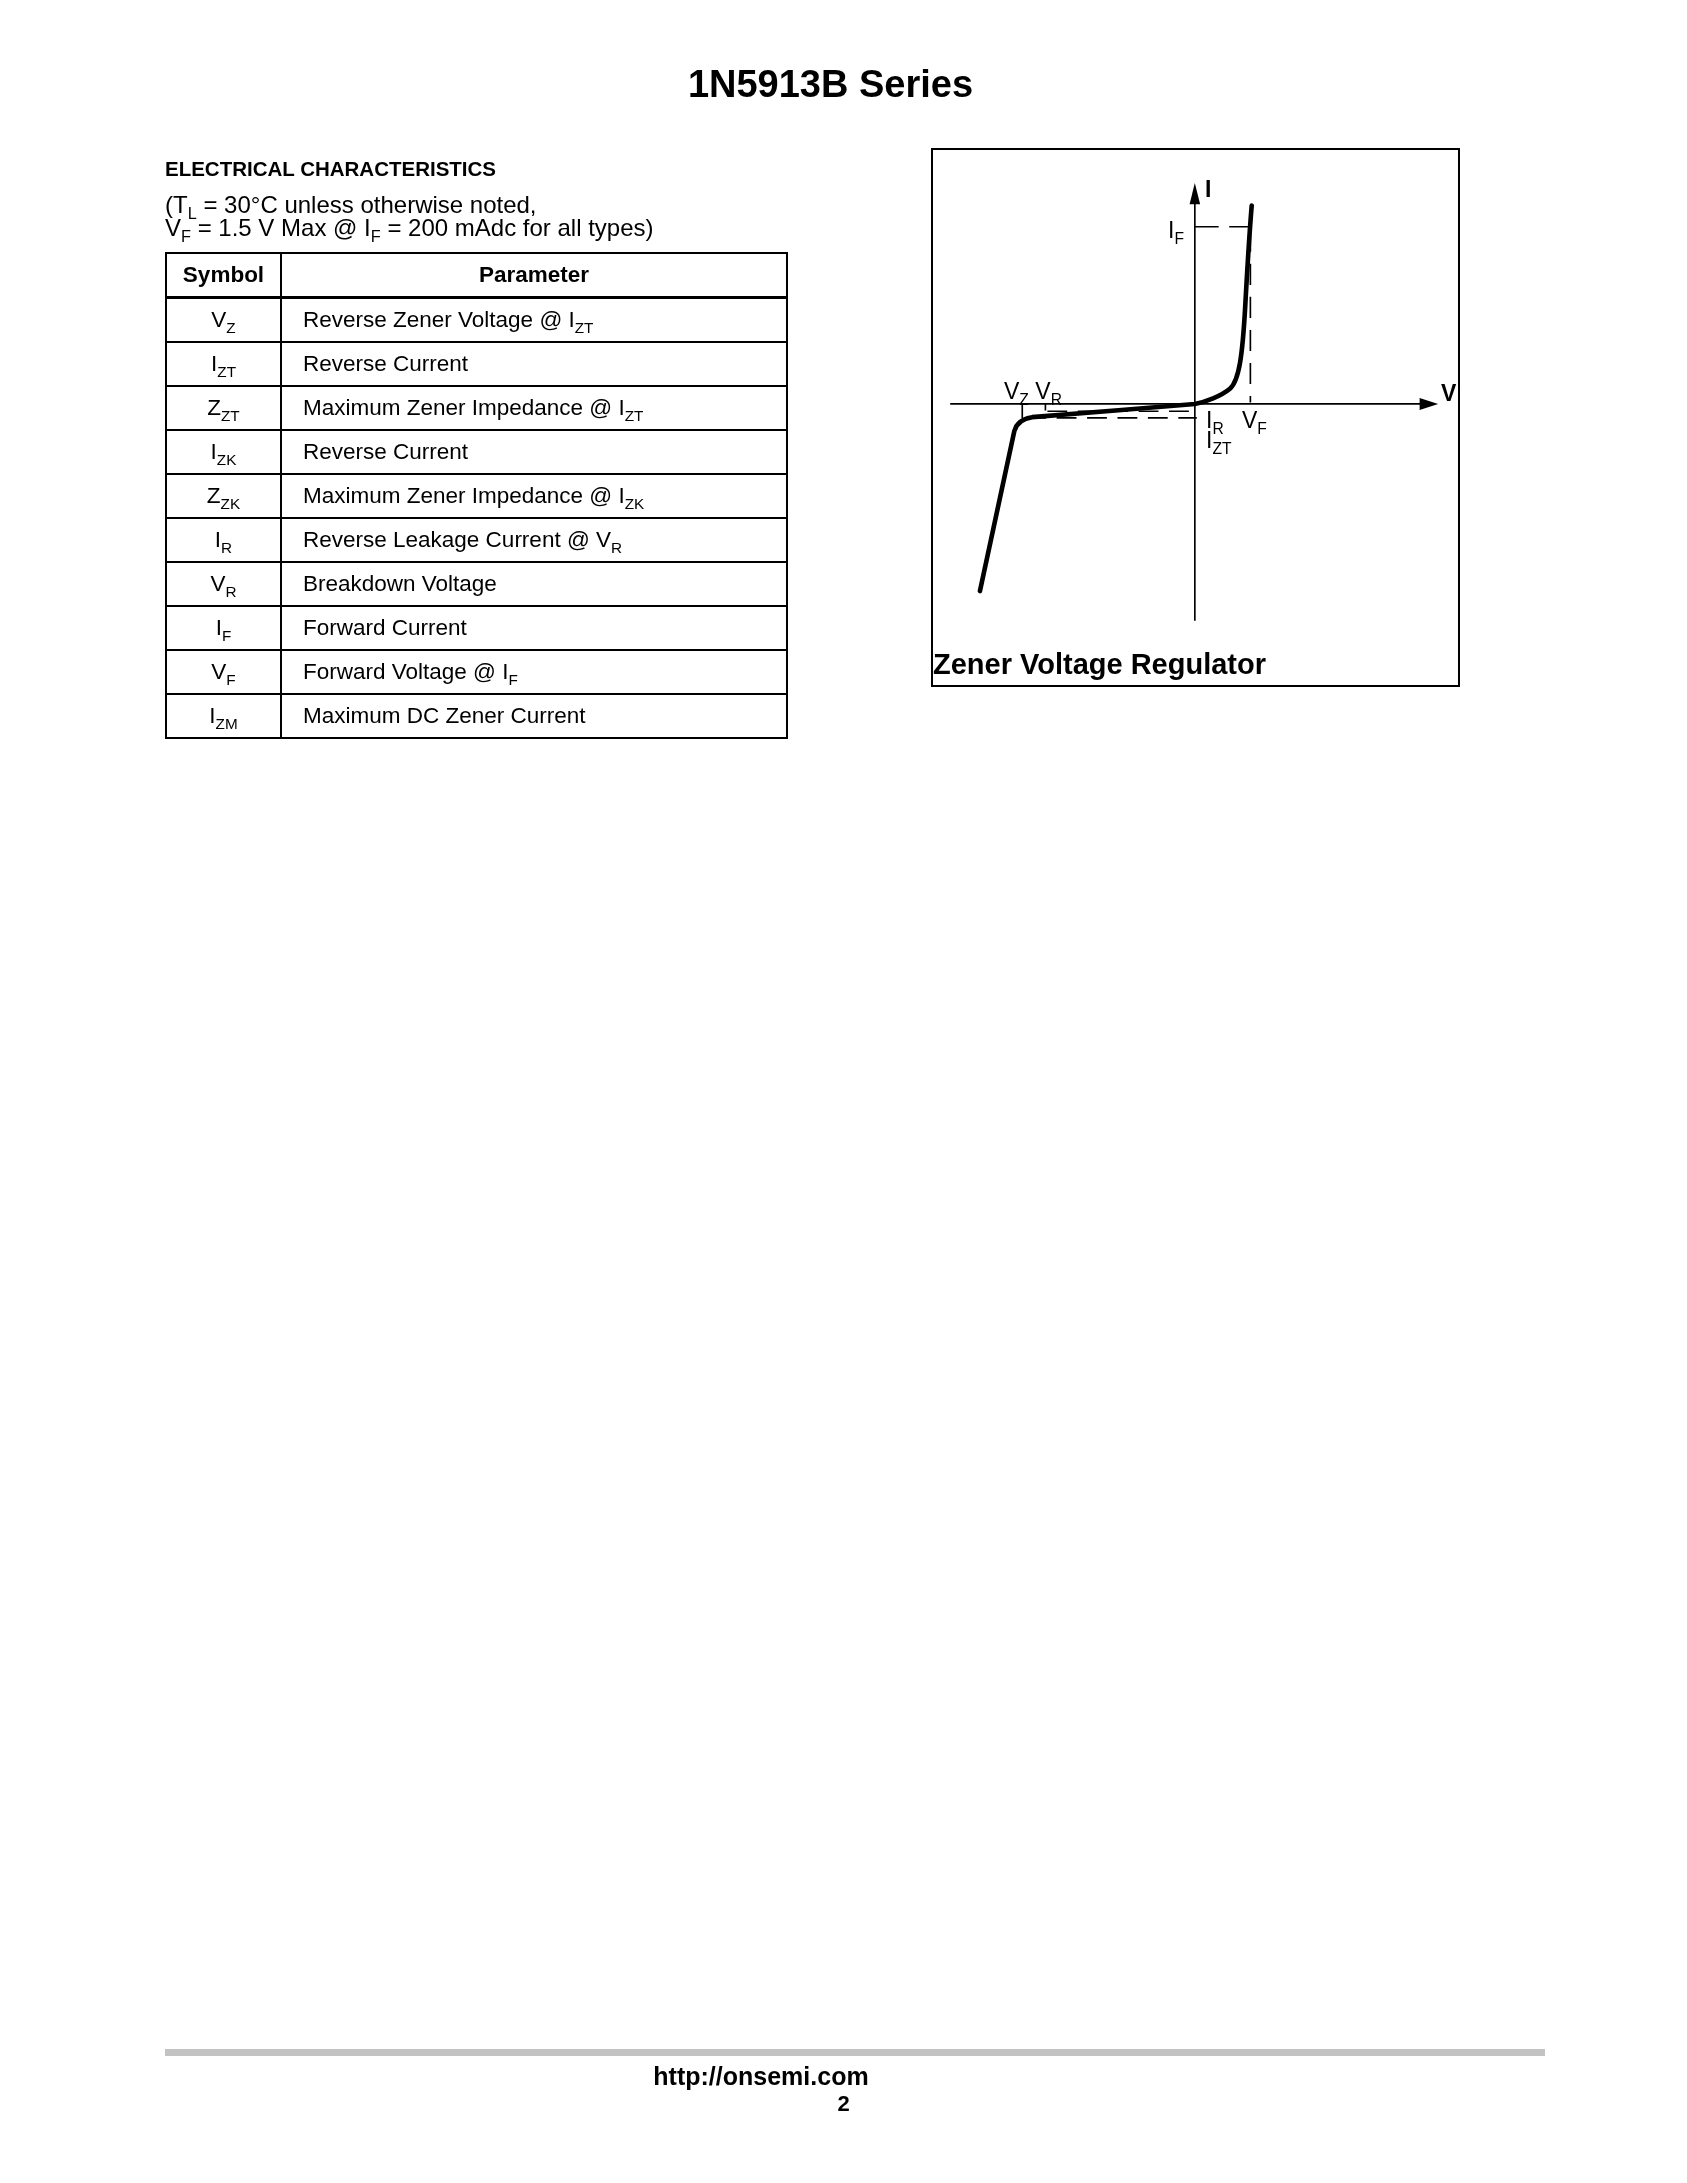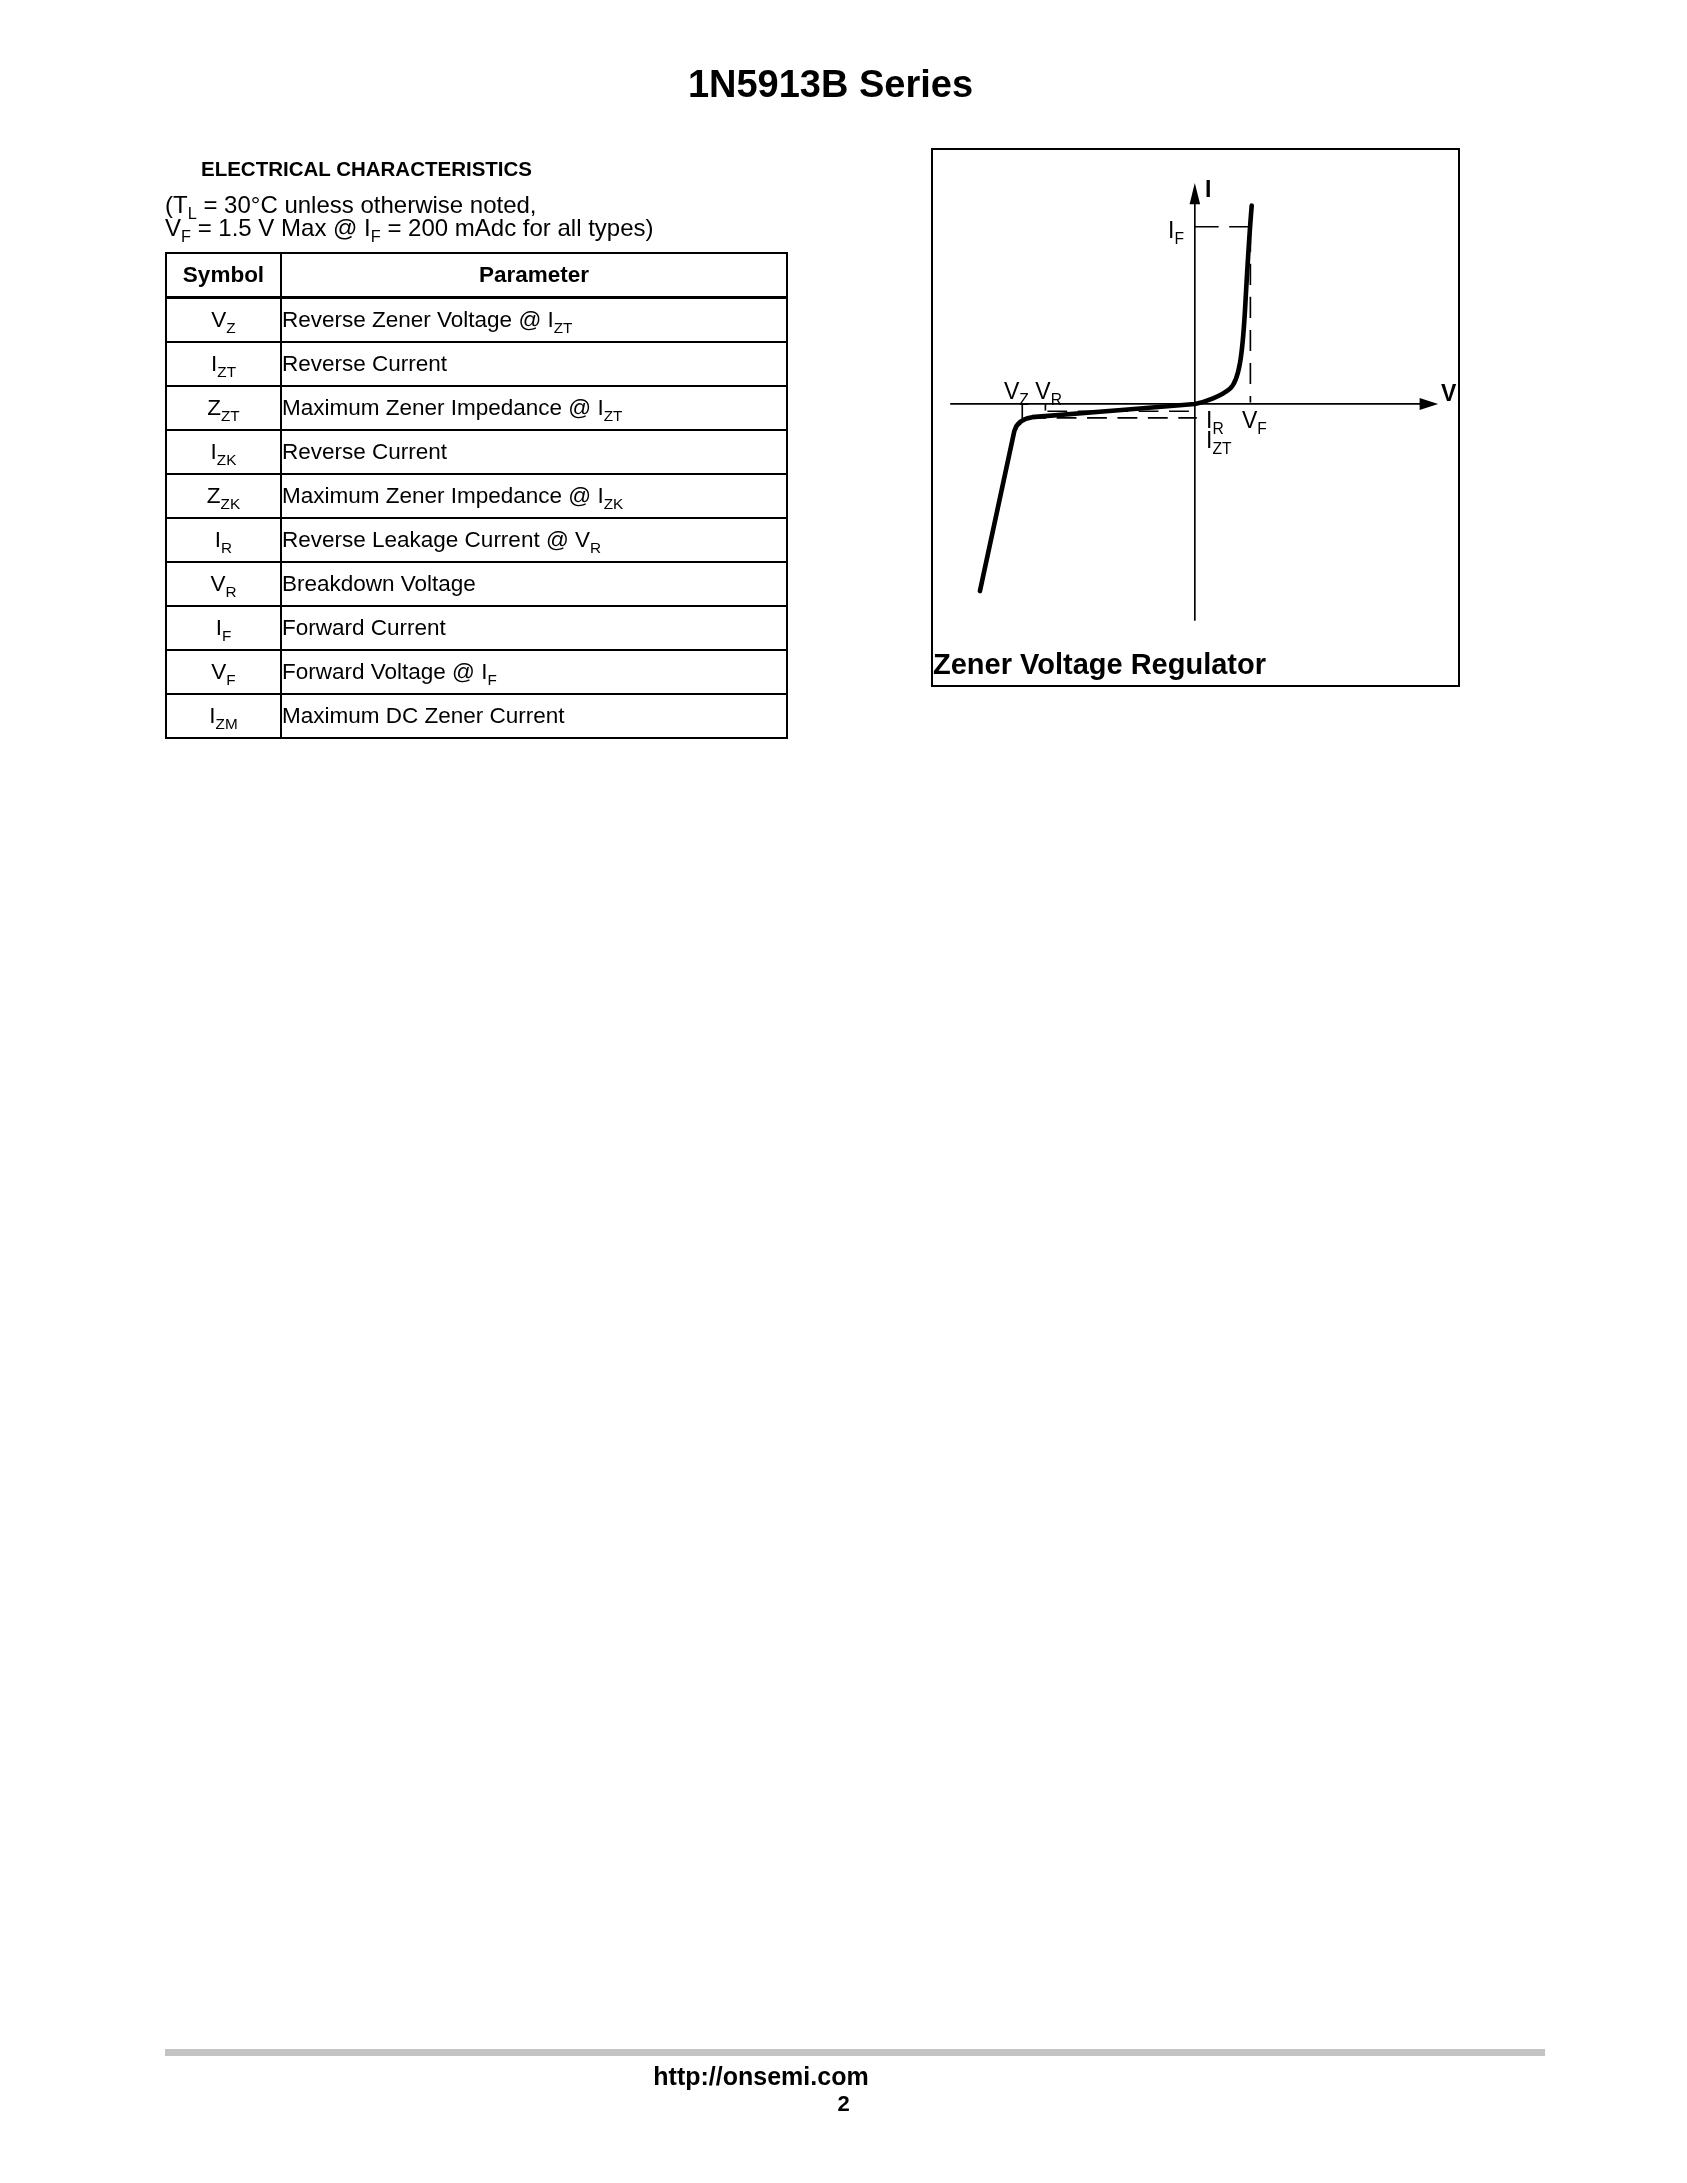--- a/index.html
+++ b/index.html
@@ -7,37 +7,37 @@
     width:1687px;height:2183px;background:#ffffff;color:#000;
     font-family:"Liberation Sans", sans-serif;position:relative;overflow:hidden;
   }
   sub{font-size:68%;line-height:0;}
 
   .doc-title{
     position:absolute;left:169px;top:65px;width:1323px;text-align:center;
     font-size:38px;font-weight:bold;line-height:1;
   }
   .ec-heading{
-    position:absolute;left:165px;top:159px;font-size:20.5px;font-weight:bold;line-height:1;margin-left:36px;
+    position:absolute;left:165px;top:159px;font-size:20.5px;font-weight:bold;line-height:1;
   }
   .cond{position:absolute;left:165px;font-size:24px;line-height:1;}
   .cond1{top:193px;}
   .cond2{top:216px;}
 
   table.param-table{
     position:absolute;left:165px;top:252px;width:623px;height:462px;
     border-collapse:collapse;table-layout:fixed;
   }
   .param-table th,.param-table td{
     border:2px solid #000;font-size:22.5px;height:42px;padding:0;
   }
   .param-table thead th{border-bottom-width:3.3px;font-weight:bold;text-align:center;}
   .col-symbol{width:113px;margin-left:12px;}
   td.sym-cell{text-align:center;}
-  td.param-cell{text-align:left;}
+  td.param-cell{text-align:left;padding-left:21px;}
 
   .figure-box{
     position:absolute;left:931px;top:148px;width:529px;height:539px;
     border:2px solid #000;box-sizing:border-box;
   }
   .figure-box svg{position:absolute;left:0;top:0;}
   .fig-label{position:absolute;font-size:23px;line-height:1;white-space:nowrap;}
   .lbl-i{left:272px;top:28px;font-weight:bold;}
   .lbl-v{left:508px;top:232px;font-weight:bold;}
   .lbl-if{left:205px;top:69px;width:46px;text-align:right;}

